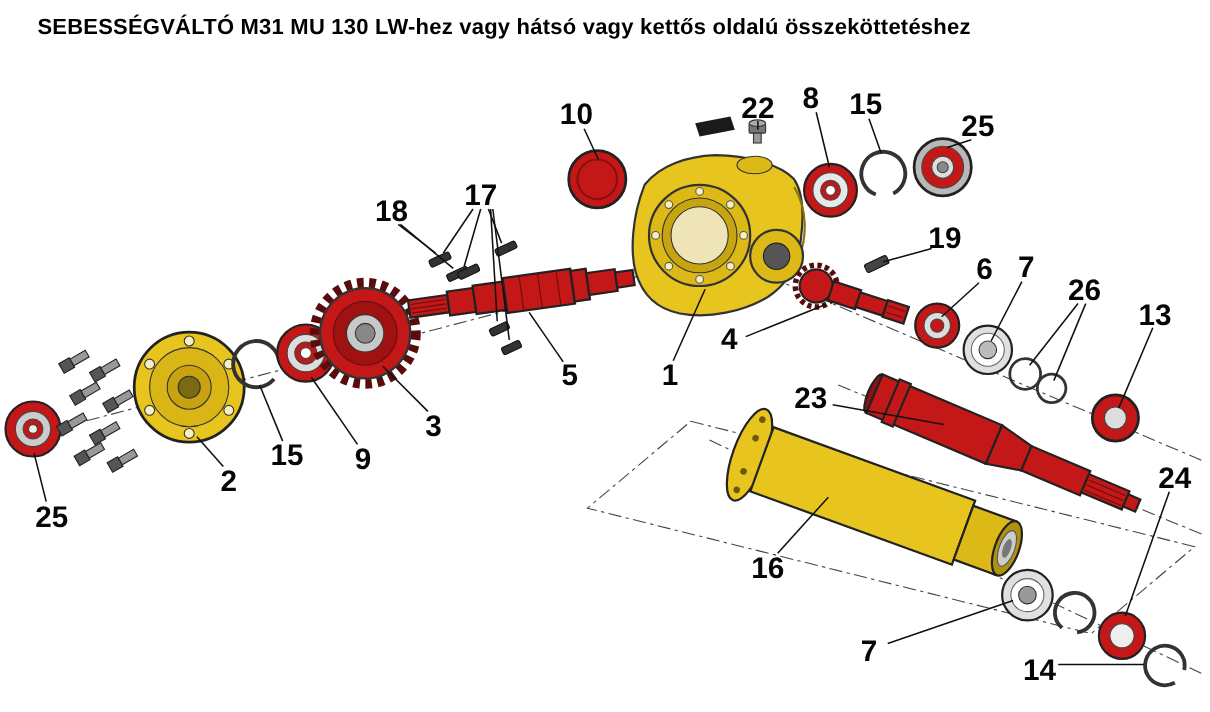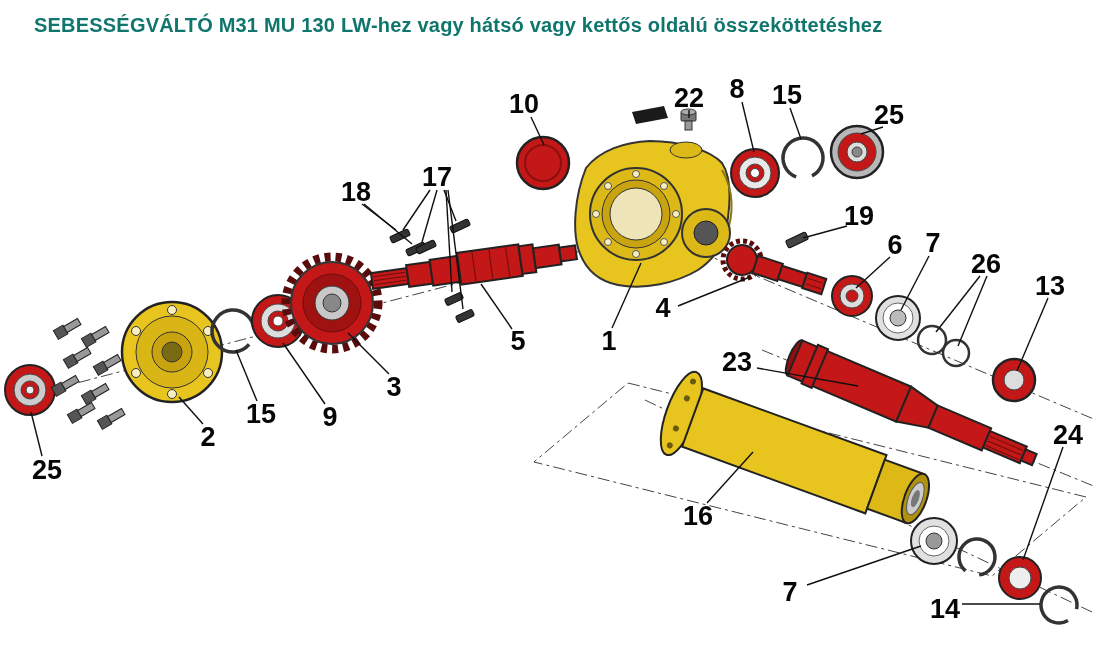--- a/index.html
+++ b/index.html
@@ -1,19 +1,19 @@
 <!DOCTYPE html>
 <html><head>
 <meta charset="utf-8">
 <style>
   html,body{margin:0;padding:0;background:#ffffff;}
   #page{position:relative;width:1100px;height:647px;background:#ffffff;overflow:hidden;
         font-family:"Liberation Sans",sans-serif;}
   #title{position:absolute;left:34px;top:14px;font-size:20px;font-weight:bold;
-         color:#0f766e;letter-spacing:0.2px;white-space:nowrap;}
+         color:#000000;letter-spacing:0.2px;white-space:nowrap;}
   svg{position:absolute;left:0;top:0;}
   .leader{stroke:#101010;stroke-width:1.4;fill:none;}
   .part-label{font-family:"Liberation Sans",sans-serif;font-size:27px;font-weight:bold;
               fill:#060606;text-anchor:middle;}
   .cl{stroke:#444;stroke-width:1;fill:none;stroke-dasharray:12 4 3 4;}
   .outl{stroke:#222;stroke-width:2;}
 </style>
 </head>
 <body>
 

